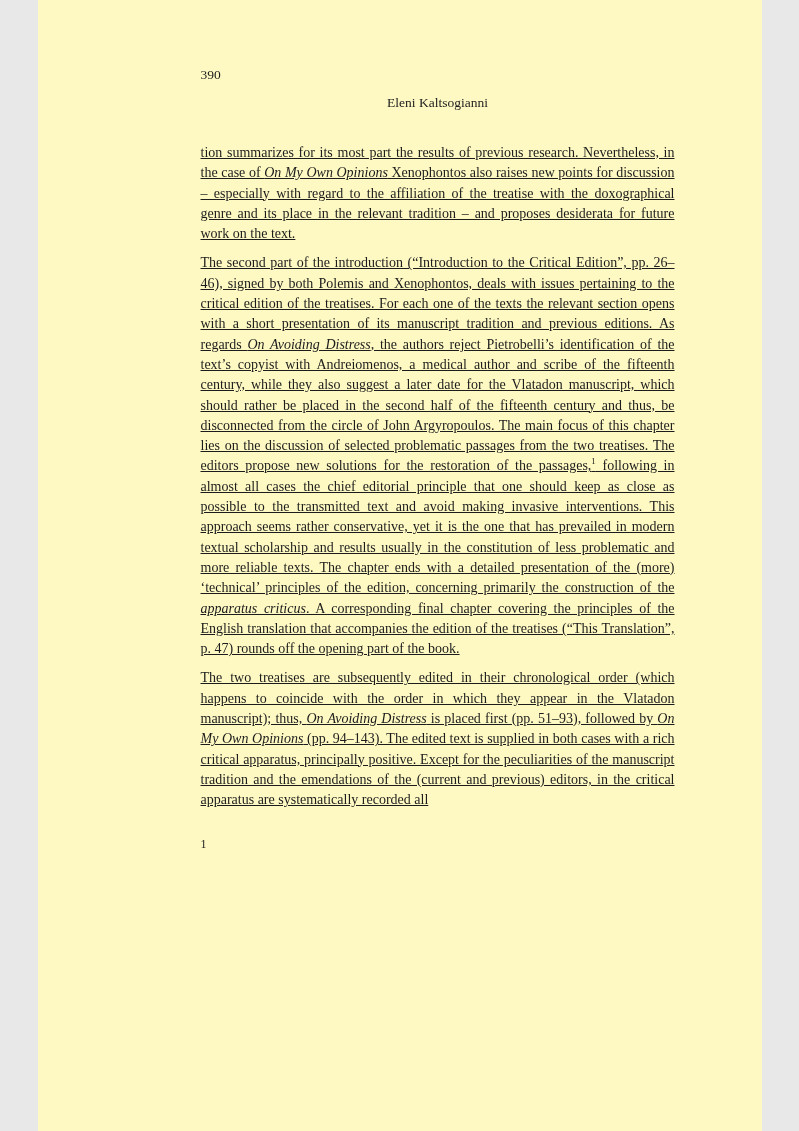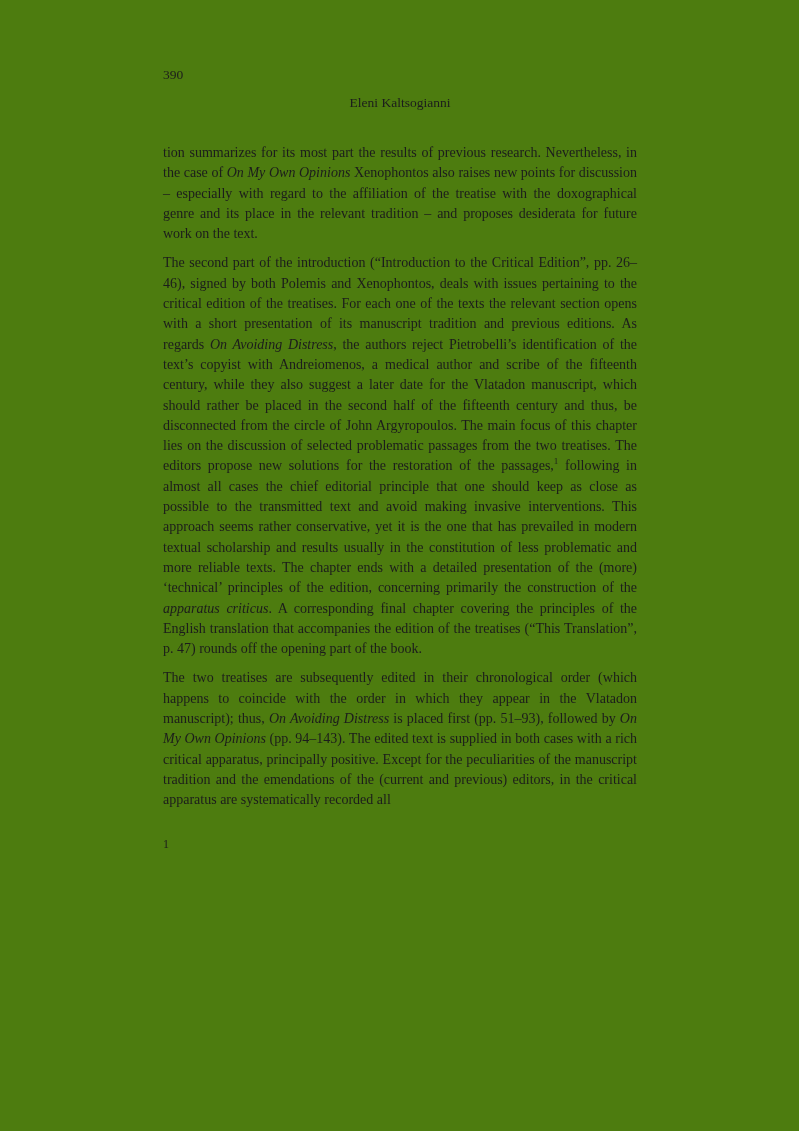--- a/index.html
+++ b/index.html
@@ -2,23 +2,23 @@
 <html><head>
 <meta charset="utf-8">
 <style>
   html, body {
     margin: 0;
     padding: 0;
     background: #e8e8e8;
   }
   .page {
     position: relative;
-    width: 799px;
+    width: 724px;
     height: 1131px;
-    background: #4d7c0f;
+    background: #fef9c3;
     font-family: "Liberation Serif", serif;
     color: #1c1c1c;
     overflow: hidden;
     margin: 0 auto;
   }
   .running-head {
     position: absolute;
     top: 67px;
     left: 163px;
     width: 474px;
@@ -33,20 +33,21 @@
   .running-title {
     display: block;
     text-align: center;
     margin-top: 28px;
   }
   .text-block {
     position: absolute;
     top: 143px;
     left: 163px;
     width: 474px;
+    text-decoration: underline;
   }
   .para {
     margin: 0 0 9px 0;
     font-size: 14px;
     line-height: 20.3px;
     text-align: justify;
     text-justify: inter-word;
   }
   .para em, .footnote em {
     font-style: italic;

